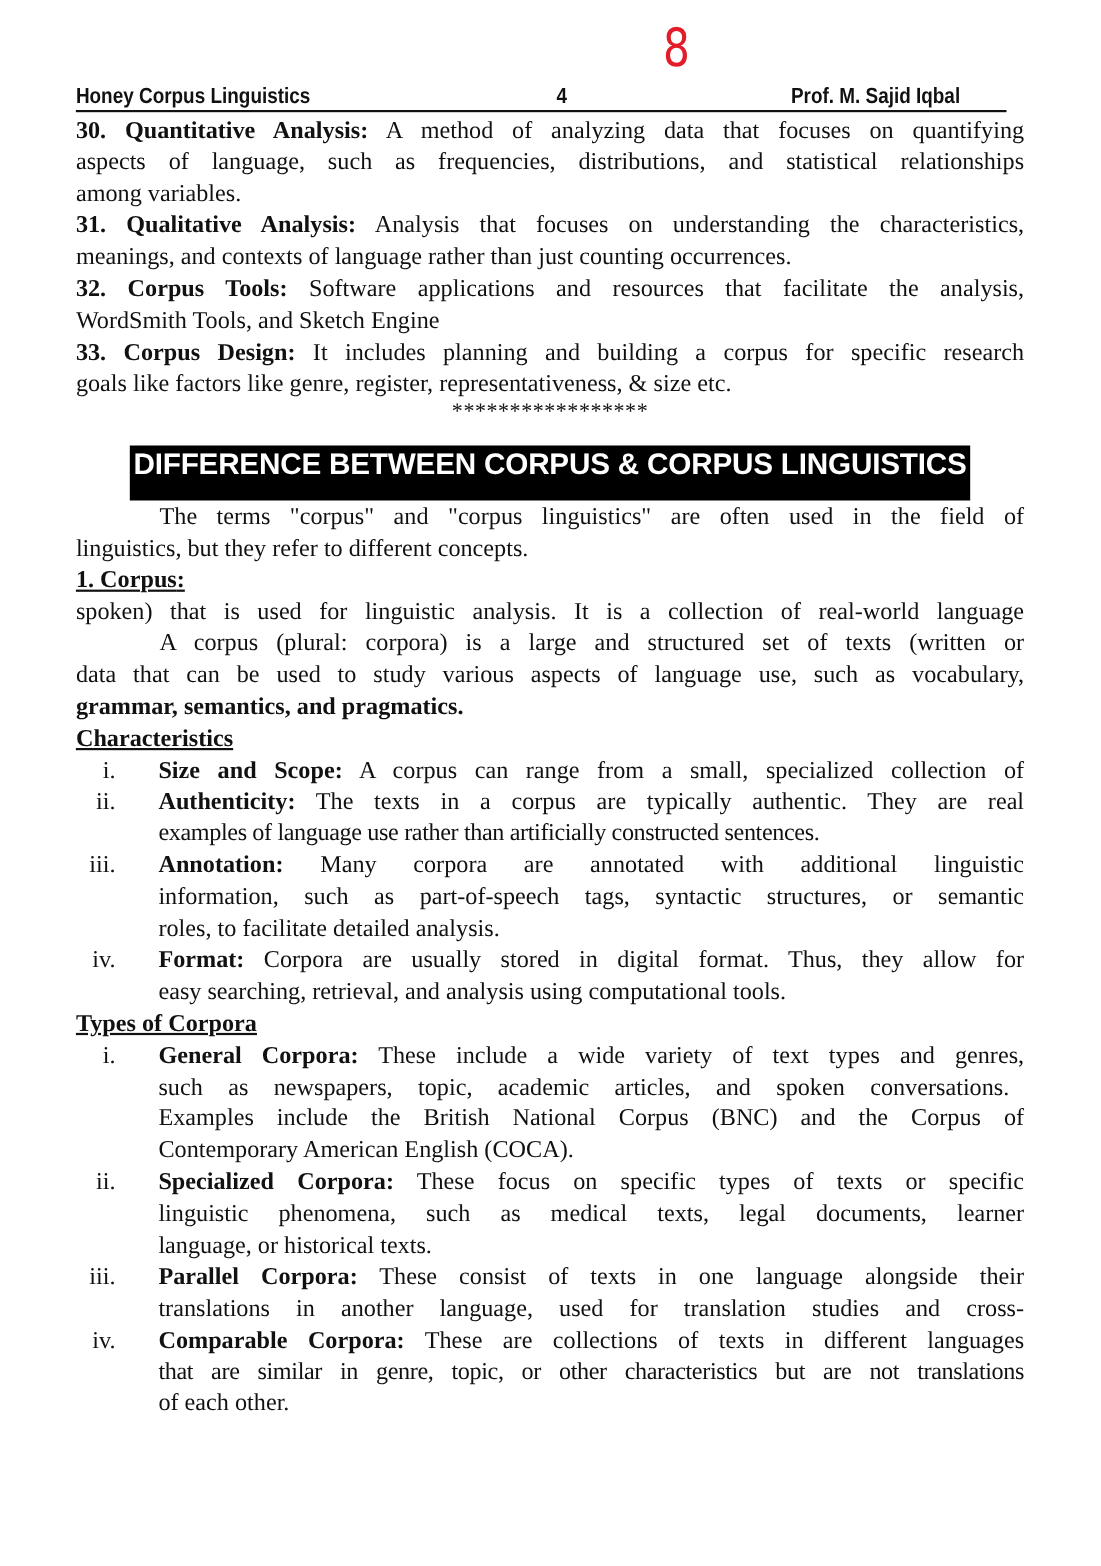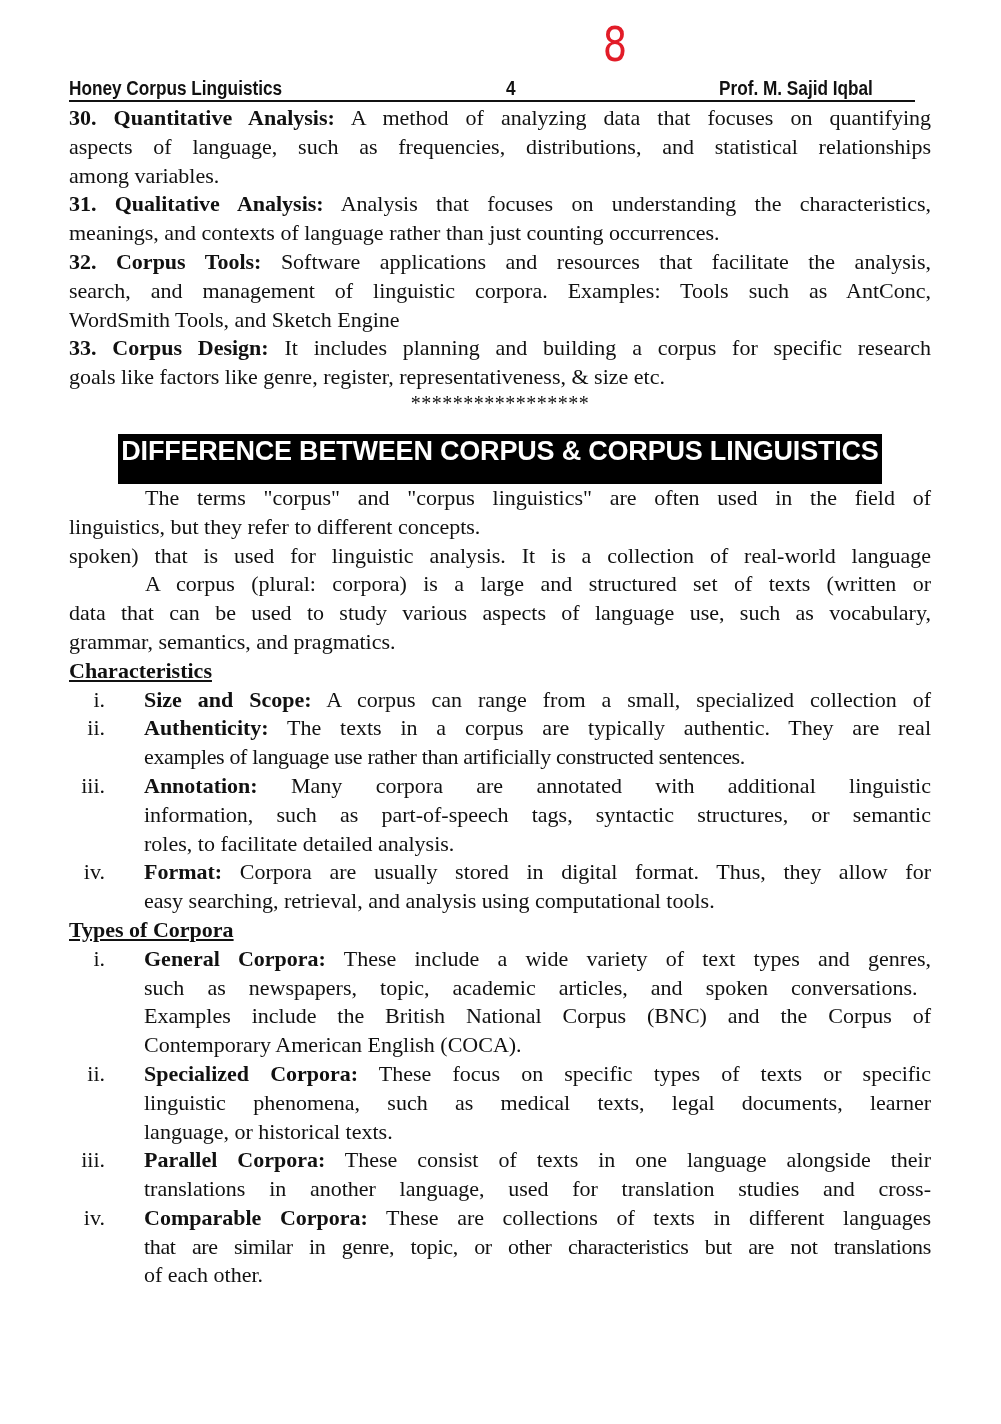--- a/index.html
+++ b/index.html
@@ -132,46 +132,46 @@
     <span class="line" style="display: block;">among variables.</span>
   </div>
 
   <div class="p">
     <span class="line" style="display: block; word-spacing: 12.7465px;"><b>31. Qualitative Analysis:</b><span> Analysis that focuses on understanding the characteristics,</span></span>
     <span class="line" style="display: block;">meanings, and contexts of language rather than just counting occurrences.</span>
   </div>
 
   <div class="p">
     <span class="line" style="display: block; word-spacing: 13.9797px;"><b>32. Corpus Tools:</b><span> Software applications and resources that facilitate the analysis,</span></span>
-    <span class="line" style="display: block; word-spacing: 14.4828px;">search, and management of linguistic corpora. Examples: Tools such as AntConc,</span>
     <span class="line" style="display: block;">WordSmith Tools, and Sketch Engine</span>
   </div>
 
   <div class="p">
     <span class="line" style="display: block; word-spacing: 10.2773px;"><b>33. Corpus Design:</b><span> It includes planning and building a corpus for specific research</span></span>
     <span class="line" style="display: block;">goals like factors like genre, register, representativeness, &amp; size etc.</span>
   </div>
 
   <div class="stars">*****************</div>
 
   <div class="banner-wrap">
     <div class="banner">DIFFERENCE BETWEEN CORPUS &amp; CORPUS LINGUISTICS</div>
   </div>
 
   <div class="p">
     <span class="line indent" style="display: block; word-spacing: 12.2044px;">The terms "corpus" and "corpus linguistics" are often used in the field of</span>
     <span class="line" style="display: block;">linguistics, but they refer to different concepts.</span>
   </div>
 
+  <div class="sub-heading"><span>1. Corpus</span><span>:</span></div>
 
   <div class="p">
     <span class="line" style="display: block; word-spacing: 10.3822px;">spoken) that is used for linguistic analysis. It is a collection of real-world language</span>
     <span class="line indent" style="display: block; word-spacing: 10.9135px;">A corpus (plural: corpora) is a large and structured set of texts (written or</span>
     <span class="line" style="display: block; word-spacing: 9.83147px;">data that can be used to study various aspects of language use, such as vocabulary,</span>
-    <span class="line" style="display: block;">grammar, semantics, and pragmatics.</span>
+    <span class="line" style="display: block; font-weight: bold;">grammar, semantics, and pragmatics.</span>
   </div>
 
   <div class="sub-heading">Characteristics</div>
 
   <div class="list">
     <div class="list-item">
       <span class="roman">i.</span>
       <span class="line" style="display: block; word-spacing: 10.444px;"><b>Size and Scope:</b><span> A corpus can range from a small, specialized collection of</span></span>
     </div>
     <div class="list-item">

